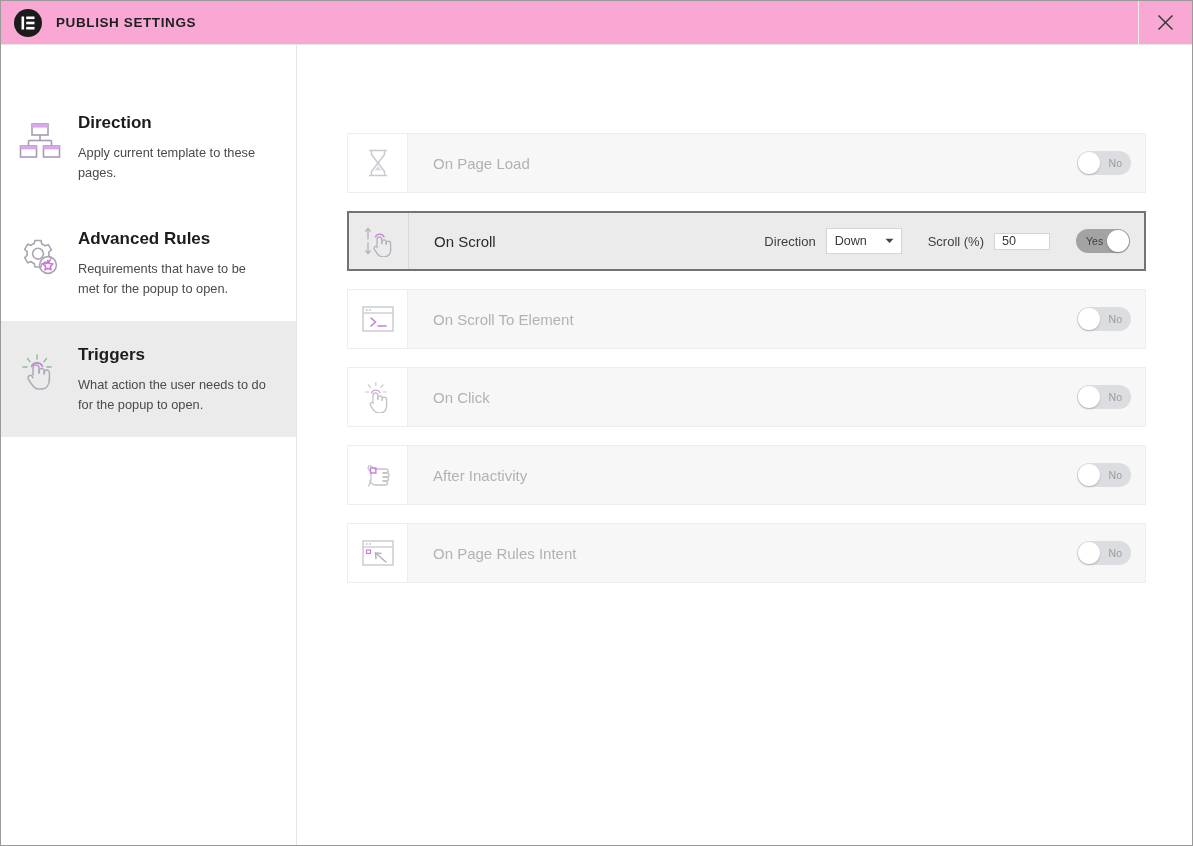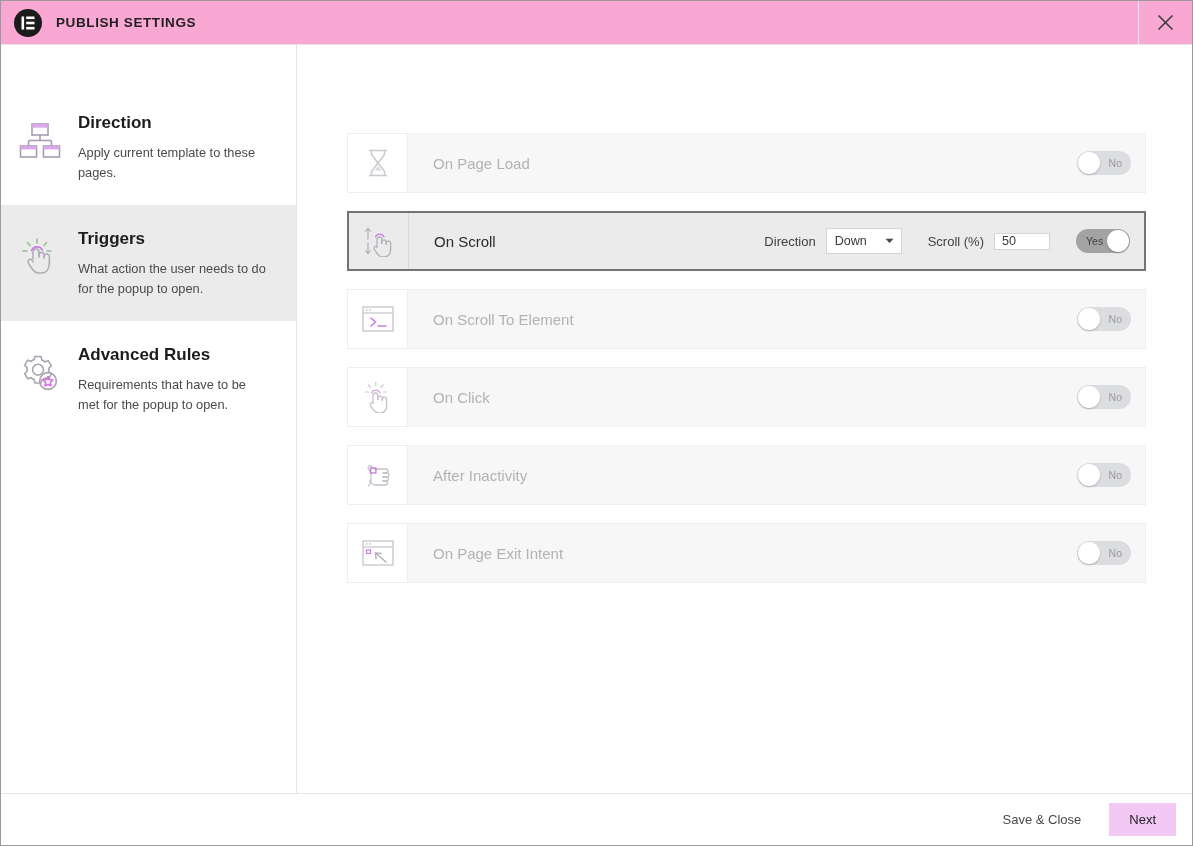--- a/index.html
+++ b/index.html
@@ -326,20 +326,37 @@
             <rect x="24.5" y="25" width="16" height="3.4" fill="#d9a8e8"></rect>
             <line x1="21" y1="14" x2="21" y2="19.5" stroke="#a89bb5" stroke-width="1.6"></line>
             <line x1="9.5" y1="19.5" x2="32.5" y2="19.5" stroke="#a89bb5" stroke-width="1.6"></line>
             <line x1="9.5" y1="19.5" x2="9.5" y2="25" stroke="#a89bb5" stroke-width="1.6"></line>
             <line x1="32.5" y1="19.5" x2="32.5" y2="25" stroke="#a89bb5" stroke-width="1.6"></line>
           </svg>
         </div>
         <div class="side-text">
           <div class="side-title">Direction</div>
           <div class="side-desc">Apply current template to these pages.</div>
+        </div>
+      </div>
+
+      <div class="side-item">
+        <div class="side-icon">
+          <svg width="44" height="44" viewBox="0 0 44 44">
+            <g stroke="#aaa4b2" stroke-width="1.6" fill="none">
+              <path d="M17 5.5 h6 l0.8 3.4 a11 11 0 0 1 3.2 1.9 l3.3 -1.1 l3 5.2 l-2.5 2.3 a11 11 0 0 1 0 3.6 l2.5 2.3 l-3 5.2 l-3.3 -1.1 a11 11 0 0 1 -3.2 1.9 L23 32 h-6 l-0.8 -3.4 a11 11 0 0 1 -3.2 -1.9 l-3.3 1.1 l-3 -5.2 l2.5 -2.3 a11 11 0 0 1 0 -3.6 L6.7 14.4 l3 -5.2 l3.3 1.1 a11 11 0 0 1 3.2 -1.9 Z"></path>
+              <circle cx="20" cy="18.7" r="5.4"></circle>
+              <circle cx="30" cy="30" r="8.4"></circle>
+            </g>
+            <path d="M30 25.4 l1.5 3.1 l3.4 0.5 l-2.5 2.4 l0.6 3.4 l-3 -1.6 l-3 1.6 l0.6 -3.4 l-2.5 -2.4 l3.4 -0.5 Z" fill="none" stroke="#d66fe0" stroke-width="1.6" stroke-linejoin="round"></path>
+          </svg>
+        </div>
+        <div class="side-text">
+          <div class="side-title">Advanced Rules</div>
+          <div class="side-desc">Requirements that have to be met for the popup to open.</div>
         </div>
       </div>
 
       <div class="side-item active">
         <div class="side-icon">
           <svg width="44" height="44" viewBox="0 0 44 44">
             <g stroke="#b0aab8" stroke-width="1.5" fill="none" stroke-linecap="round">
               <path d="M15 24 v-7 a3 3 0 0 1 6 0 v5"></path>
               <path d="M21 22 v-2 a2.6 2.6 0 0 1 5.2 0 v2.6"></path>
               <path d="M26.2 23 v-1.4 a2.6 2.6 0 0 1 5.2 0 v8"></path>
@@ -356,37 +373,20 @@
               <line x1="33" y1="16" x2="29" y2="16"></line>
             </g>
           </svg>
         </div>
         <div class="side-text">
           <div class="side-title">Triggers</div>
           <div class="side-desc">What action the user needs to do for the popup to open.</div>
         </div>
       </div>
 
-      <div class="side-item">
-        <div class="side-icon">
-          <svg width="44" height="44" viewBox="0 0 44 44">
-            <g stroke="#aaa4b2" stroke-width="1.6" fill="none">
-              <path d="M17 5.5 h6 l0.8 3.4 a11 11 0 0 1 3.2 1.9 l3.3 -1.1 l3 5.2 l-2.5 2.3 a11 11 0 0 1 0 3.6 l2.5 2.3 l-3 5.2 l-3.3 -1.1 a11 11 0 0 1 -3.2 1.9 L23 32 h-6 l-0.8 -3.4 a11 11 0 0 1 -3.2 -1.9 l-3.3 1.1 l-3 -5.2 l2.5 -2.3 a11 11 0 0 1 0 -3.6 L6.7 14.4 l3 -5.2 l3.3 1.1 a11 11 0 0 1 3.2 -1.9 Z"></path>
-              <circle cx="20" cy="18.7" r="5.4"></circle>
-              <circle cx="30" cy="30" r="8.4"></circle>
-            </g>
-            <path d="M30 25.4 l1.5 3.1 l3.4 0.5 l-2.5 2.4 l0.6 3.4 l-3 -1.6 l-3 1.6 l0.6 -3.4 l-2.5 -2.4 l3.4 -0.5 Z" fill="none" stroke="#d66fe0" stroke-width="1.6" stroke-linejoin="round"></path>
-          </svg>
-        </div>
-        <div class="side-text">
-          <div class="side-title">Advanced Rules</div>
-          <div class="side-desc">Requirements that have to be met for the popup to open.</div>
-        </div>
-      </div>
-
     </div>
 
     <div class="main">
       <div class="triggers">
 
         <div class="trigger-row">
           <div class="row-icon">
             <svg width="26" height="30" viewBox="0 0 26 30">
               <g stroke="#c9c9cf" stroke-width="1.5" fill="none">
                 <line x1="4" y1="2.5" x2="22" y2="2.5"></line>
@@ -529,31 +529,27 @@
               <circle cx="4.6" cy="4" r="1" fill="#c9c9cf"></circle>
               <circle cx="8" cy="4" r="1" fill="#c9c9cf"></circle>
               <rect x="4.5" y="10" width="4" height="3.4" fill="none" stroke="#c77fdc" stroke-width="1.2"></rect>
               <g stroke="#b5b0bb" stroke-width="1.5" fill="none" stroke-linecap="round" stroke-linejoin="round">
                 <line x1="24" y1="22" x2="13.5" y2="13"></line>
                 <path d="M13.5 13 L19 13.4 M13.5 13 L14 18.6"></path>
               </g>
             </svg>
           </div>
           <div class="row-body">
-            <div class="row-label">On Page Exit Intent</div>
+            <div class="row-label">On Page Rules Intent</div>
             <div class="row-spacer"></div>
             <div class="toggle">
               <span class="knob"></span>
               <span class="t-text">No</span>
             </div>
           </div>
         </div>
 
       </div>
     </div>
   </div>
 
-  <div class="footer">
-    <span class="save-close">Save &amp; Close</span>
-    <button class="next-btn">Next</button>
-  </div>
 
 </div>
 
 </body></html>

